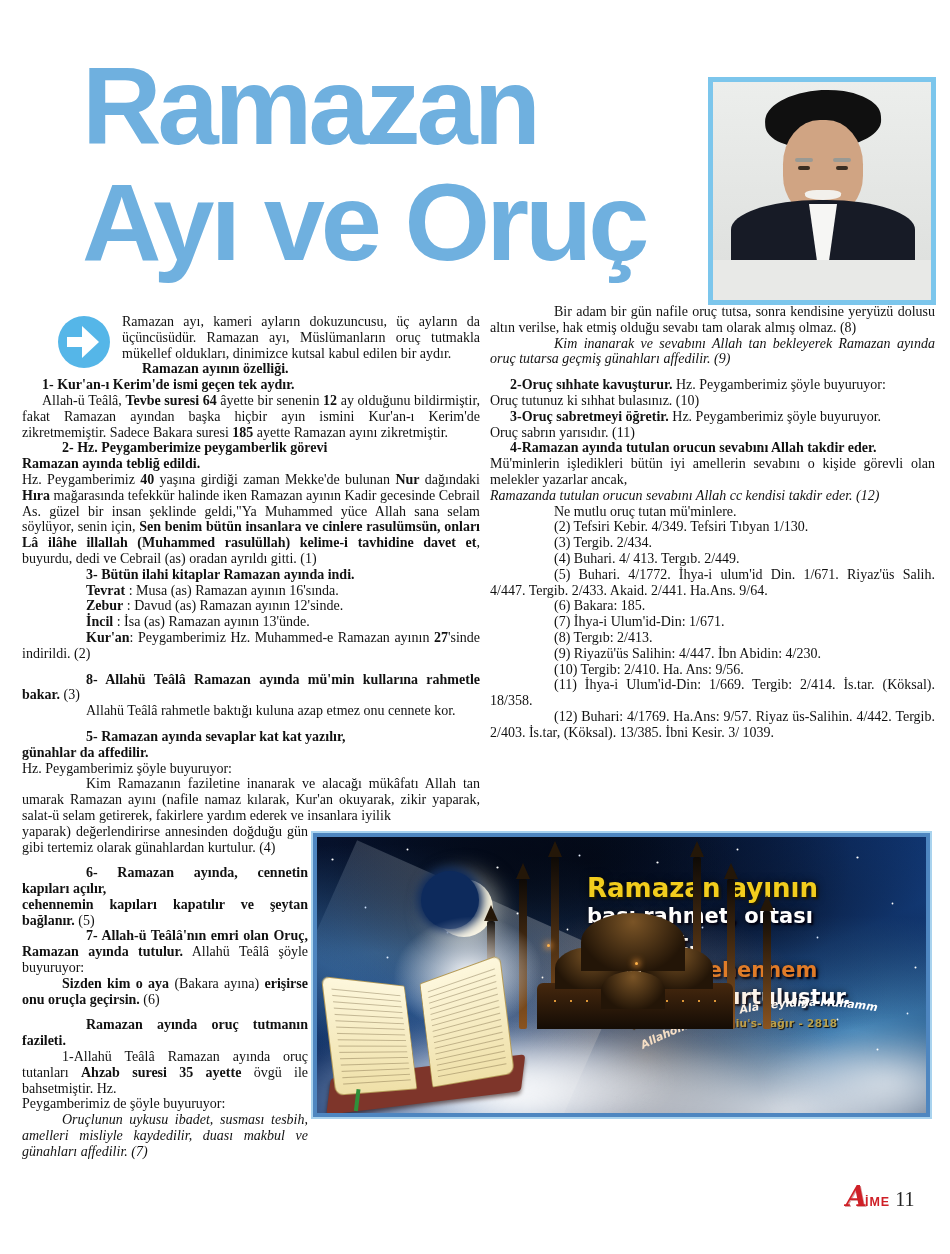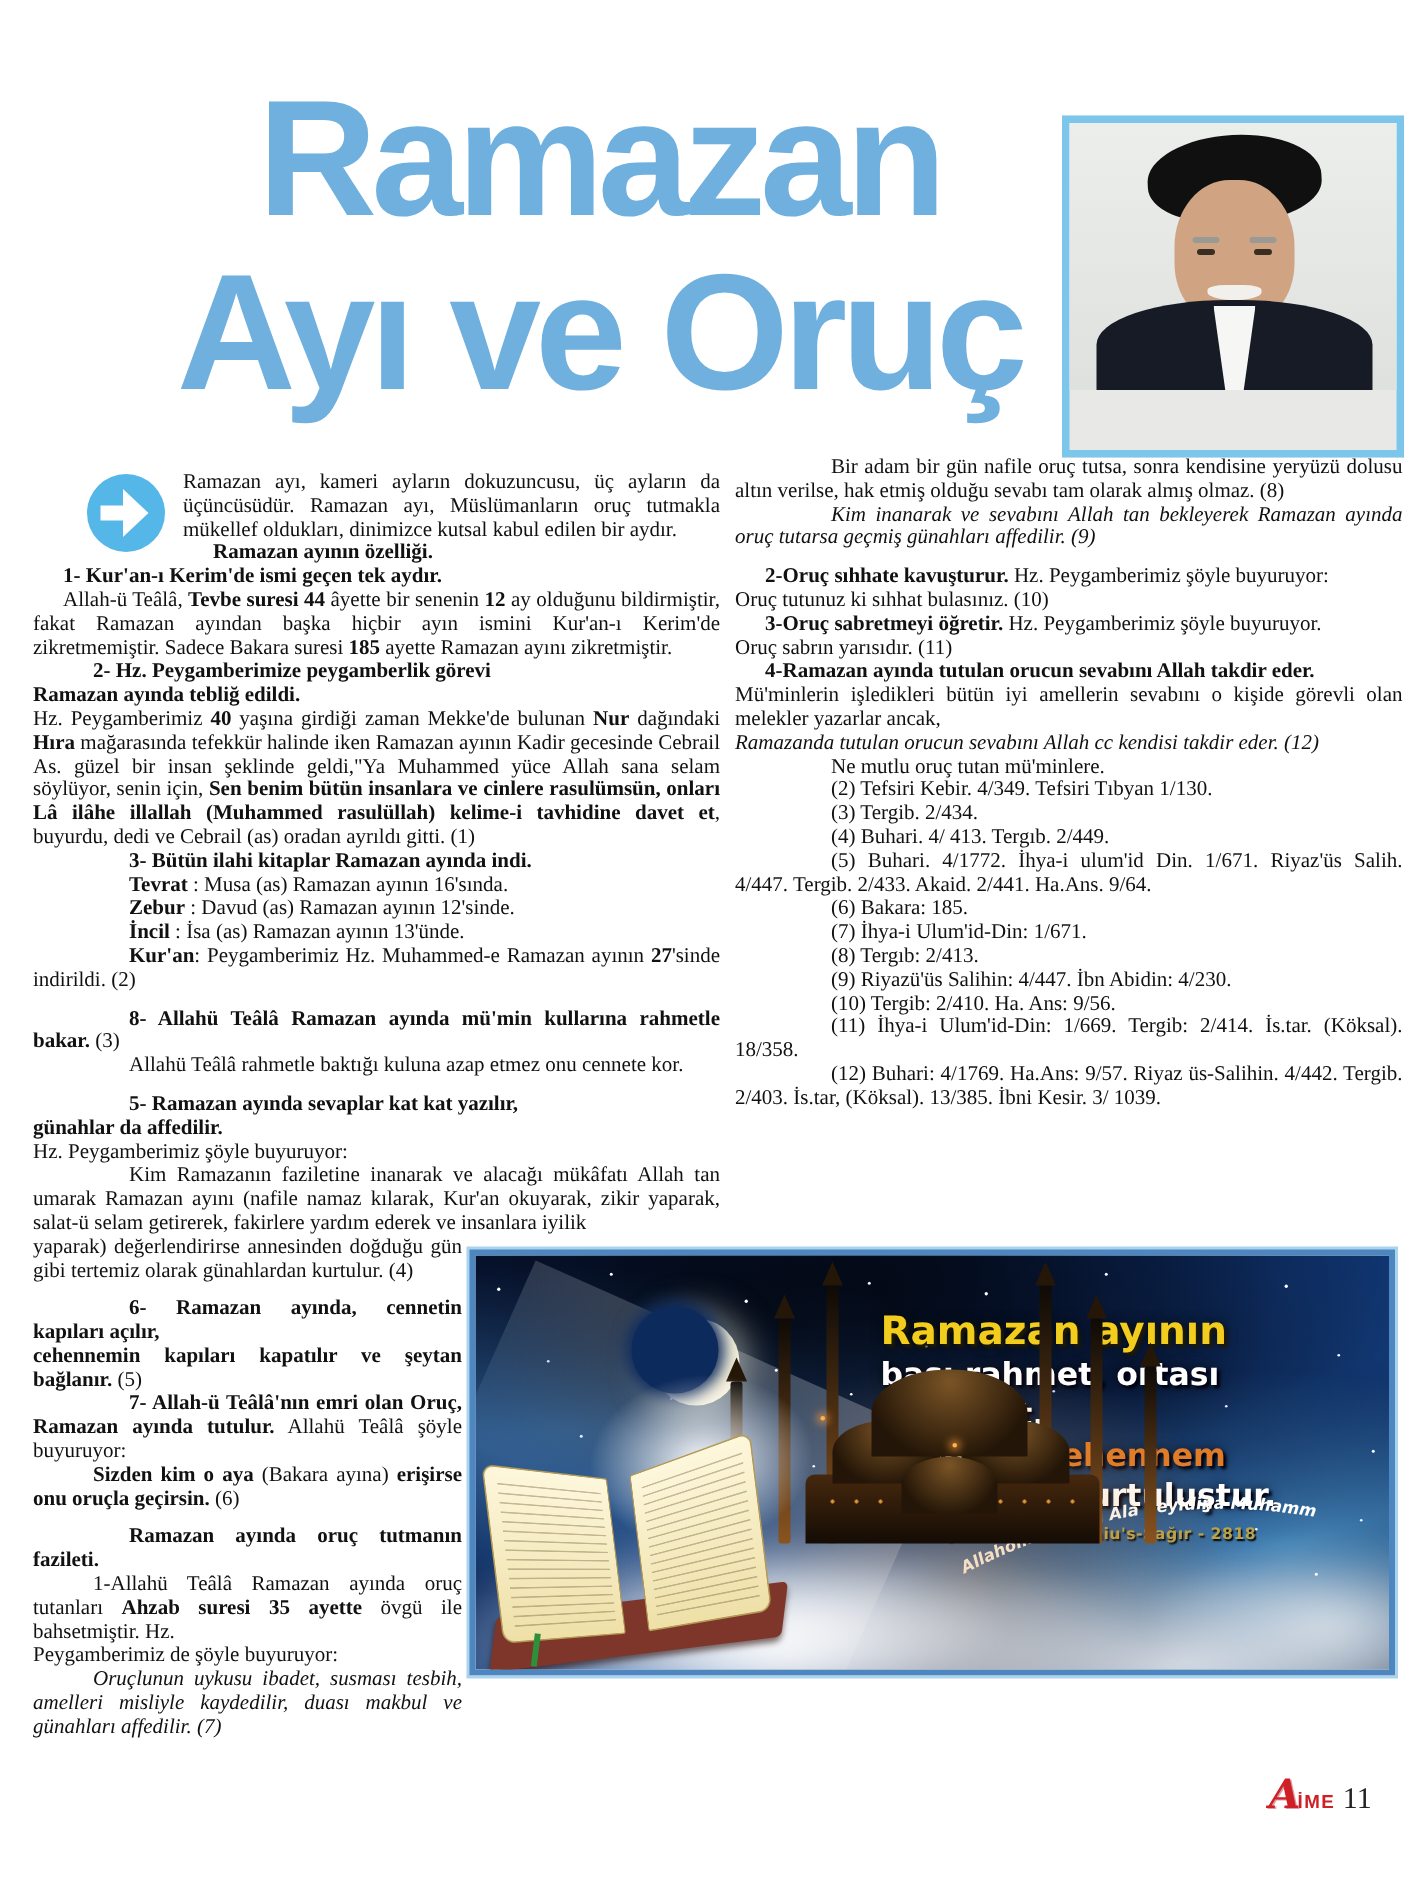--- a/index.html
+++ b/index.html
@@ -2,21 +2,21 @@
 <html><head>
 <meta charset="utf-8">
 <style>
   * { margin:0; padding:0; box-sizing:border-box; }
   html,body { background:#ffffff; }
   body { width:950px; height:1254px; position:relative; overflow:hidden;
          font-family:"Liberation Serif", serif; color:#111; }
 
   
   .title-block { position:absolute; left:82px; top:48px; width:635px; height:260px;
-    text-align:center; font-family:"Liberation Sans", sans-serif; font-weight:bold;
+    font-family:"Liberation Sans", sans-serif; font-weight:bold;
     font-size:110px; line-height:116px; letter-spacing:-4px; color:#6fb0df; }
 
   
   .photo-card { position:absolute; left:708px; top:77px; width:228px; height:228px;
     border:5px solid #7cc6ec; background:#e8e9e7; }
   .photo-area { position:absolute; left:0; top:0; right:0; height:178px; overflow:hidden;
     background:linear-gradient(#eceeec, #dfe1df); }
   .beret { position:absolute; left:52px; top:8px; width:116px; height:58px; background:#101010;
     border-radius:55% 55% 48% 48%; transform:rotate(-3deg); }
   .face { position:absolute; left:70px; top:38px; width:80px; height:96px; background:#d0a483;
@@ -187,21 +187,21 @@
 
 <div class="col col-left">
   <div class="arrow-circle">
     <div class="arrow-shaft"></div>
     <div class="arrow-head"></div>
   </div>
   <div>
       <p class="para j intro"><span>Ramazan ayı, kameri ayların dokuzuncusu, üç ayların da üçüncüsüdür. Ramazan ayı, Müslümanların oruç tutmakla mükellef oldukları, dinimizce kutsal kabul edilen bir aydır.</span></p>
       <p class="para ind"><span class="b">Ramazan ayının özelliği.</span></p>
       <p class="para ind"><span class="b">1- Kur'an-ı Kerim'de ismi geçen tek aydır.</span></p>
-      <p class="para j ind"><span>Allah-ü Teâlâ, </span><span class="b">Tevbe suresi 44</span><span> âyette bir senenin </span><span class="b">12</span><span> ay olduğunu bildirmiştir, fakat Ramazan ayından başka hiçbir ayın ismini Kur'an-ı Kerim'de zikretmemiştir. Sadece Bakara suresi </span><span class="b">185</span><span> ayette Ramazan ayını zikretmiştir.</span></p>
+      <p class="para j ind"><span>Allah-ü Teâlâ, </span><span class="b">Tevbe suresi 64</span><span> âyette bir senenin </span><span class="b">12</span><span> ay olduğunu bildirmiştir, fakat Ramazan ayından başka hiçbir ayın ismini Kur'an-ı Kerim'de zikretmemiştir. Sadece Bakara suresi </span><span class="b">185</span><span> ayette Ramazan ayını zikretmiştir.</span></p>
       <p class="para ind2"><span class="b">2-  Hz. Peygamberimize peygamberlik görevi</span></p>
       <p class="para"><span class="b">Ramazan ayında tebliğ edildi.</span></p>
       <p class="para j"><span>Hz. Peygamberimiz </span><span class="b">40</span><span> yaşına girdiği zaman Mekke'de bulunan </span><span class="b">Nur</span><span> dağındaki </span><span class="b">Hıra</span><span> mağarasında tefekkür halinde iken Ramazan ayının Kadir gecesinde Cebrail As. güzel bir insan şeklinde geldi,"Ya Muhammed yüce Allah sana selam söylüyor, senin için, </span><span class="b">Sen benim bütün insanlara ve cinlere rasulümsün, onları Lâ ilâhe illallah (Muhammed rasulüllah) kelime-i tavhidine davet et</span><span>, buyurdu, dedi ve Cebrail (as) oradan ayrıldı gitti. (1)</span></p>
       <p class="para ind3"><span class="b">3- Bütün ilahi kitaplar Ramazan ayında indi.</span></p>
       <p class="para ind3"><span class="b">Tevrat</span><span> : Musa (as) Ramazan ayının 16'sında.</span></p>
       <p class="para ind3"><span class="b">Zebur</span><span>  : Davud (as) Ramazan ayının 12'sinde.</span></p>
       <p class="para ind3"><span class="b">İncil</span><span>    : İsa (as) Ramazan ayının 13'ünde.</span></p>
       <p class="para j ind3"><span class="b">Kur'an</span><span>: Peygamberimiz Hz. Muhammed-e Ramazan ayının </span><span class="b">27</span><span>'sinde indirildi. (2)</span></p>
       <p class="para j ind3 gap"><span class="b">8- Allahü Teâlâ Ramazan ayında mü'min kullarına rahmetle bakar.</span><span> (3)</span></p>
       <p class="para ind3"><span>Allahü Teâlâ rahmetle baktığı kuluna azap etmez onu cennete kor.</span></p>

